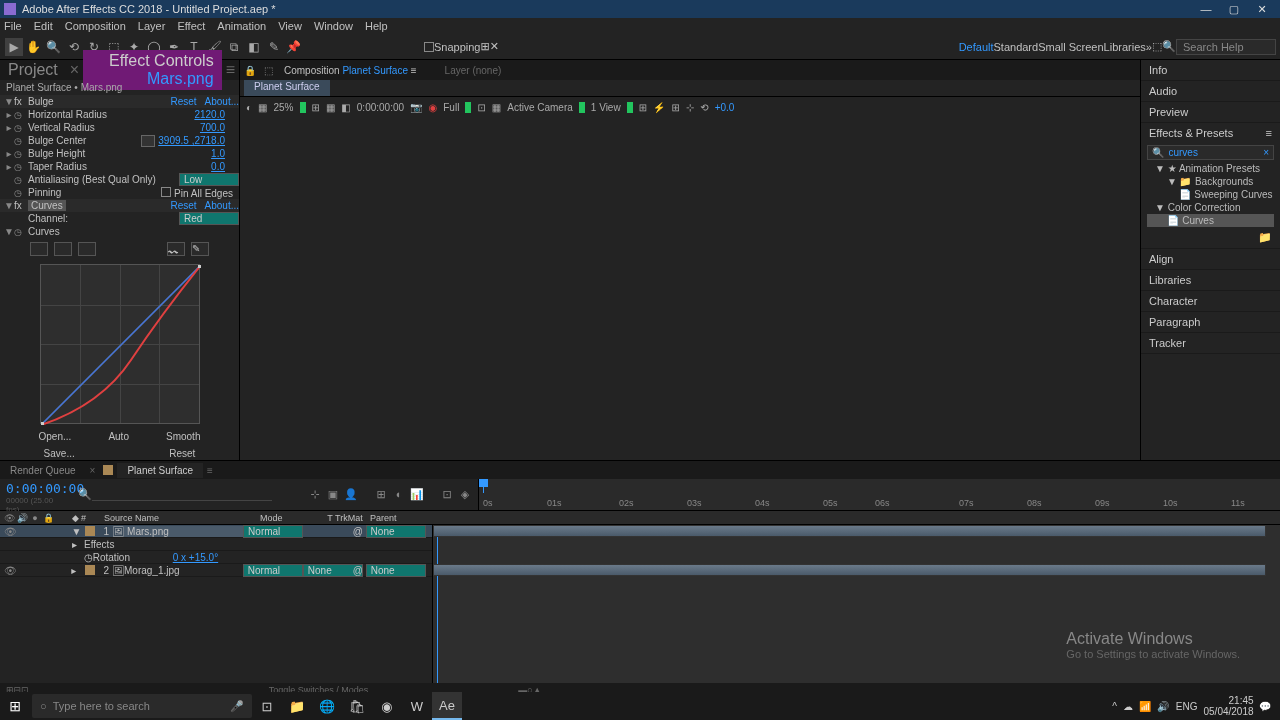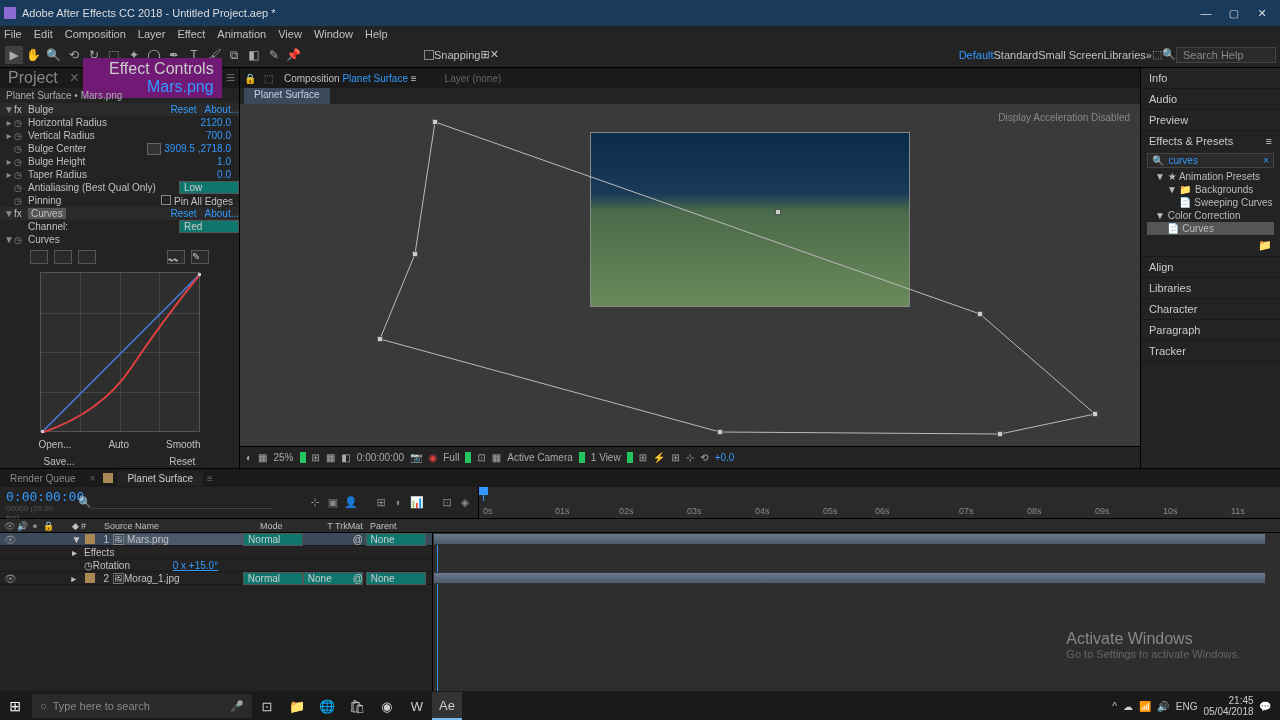--- a/index.html
+++ b/index.html
@@ -1,19 +1,19 @@
 <!DOCTYPE html>
 <html><head>
 <meta charset="utf-8">
 <style>
 * { margin: 0; padding: 0; box-sizing: border-box; font-family: "Segoe UI", Tahoma, sans-serif; }
 body { background: #1e1e1e; color: #c0c0c0; font-size: 11px; overflow: hidden; width: 1280px; height: 720px; position: relative; }
 
 
-.titlebar { background: #1a3a5c; height: 26px; display: flex; align-items: center; padding: 0 4px; color: #ddd; font-size: 11px; }
+.titlebar { background: #1a3a5c; height: 18px; display: flex; align-items: center; padding: 0 4px; color: #ddd; font-size: 11px; }
 .titlebar .icon { width: 12px; height: 12px; background: #8a6bd1; margin-right: 6px; }
 .titlebar .spacer { flex: 1; }
 .titlebar .winbtn { width: 28px; text-align: center; cursor: pointer; }
 
 
 .menubar { background: #232323; height: 16px; display: flex; align-items: center; padding: 0 4px; gap: 12px; font-size: 11px; }
 .menubar span { cursor: pointer; }
 
 
 .toolbar { background: #232323; height: 26px; display: flex; align-items: center; padding: 0 4px; border-bottom: 1px solid #000; }
@@ -33,21 +33,21 @@
 .panel-tabs { display: flex; background: #1a1a1a; height: 20px; align-items: center; font-size: 16px; text-align: right; }
 .panel-tab { padding: 2px 8px; cursor: pointer; color: #888; }
 .panel-tab.active { background: #701a75; color: #ccc; }
 .panel-tab .layer-link { color: #3399ff; }
 .breadcrumb { padding: 2px 6px; font-size: 10px; color: #aaa; }
 .effect-list { flex: 1; overflow: hidden; font-size: 10px; }
 .effect-row { display: flex; align-items: center; height: 13px; padding-left: 4px; }
 .effect-row .tw { width: 10px; text-align: center; cursor: pointer; color: #888; }
 .effect-row .stopwatch { width: 12px; font-size: 9px; color: #888; }
 .effect-row .name { flex: 1; padding-left: 2px; }
-.effect-row .val { color: #3399ff; padding-right: 8px; cursor: pointer; }
+.effect-row .val { color: #3399ff; text-decoration: underline; padding-right: 14px; cursor: pointer; }
 .effect-row .reset { color: #3399ff; padding-right: 8px; cursor: pointer; font-size: 10px; }
 .effect-row .about { color: #3399ff; cursor: pointer; font-size: 10px; }
 .effect-row.header { background: #2a2a2a; }
 .effect-row.selected .name-box { background: #555; padding: 0 3px; }
 .curves-tools { display: flex; gap: 6px; padding: 4px 30px; }
 .curves-tools .ct-btn { width: 18px; height: 14px; border: 1px solid #555; background: #2a2a2a; cursor: pointer; }
 .curves-graph { width: 160px; height: 160px; margin: 4px auto; position: relative; background: #2e2e2e; border: 1px solid #555; }
 .curves-graph .grid-line { position: absolute; background: #444; }
 .curves-btns { display: flex; justify-content: space-around; padding: 3px 20px; font-size: 10px; }
 .curves-btns span { cursor: pointer; }
@@ -324,36 +324,20 @@
   <div class="comp-viewer">
     <div class="comp-tabs">
       <span class="ct-icon">🔒</span>
       <span class="ct-icon">⬚</span>
       <span><span>Composition</span> <span style="color:#3399ff">Planet Surface</span> ≡</span>
       <span style="margin-left:20px;color:#666">Layer (none)</span>
     </div>
     <div class="comp-tab-row">
       <div class="comp-tab">Planet Surface</div>
     </div>
-    <div class="viewer-canvas">
-      <div class="viewer-status">Display Acceleration Disabled</div>
-      <div class="footage"></div>
-
-      <svg style="position:absolute;top:0;left:0;width:100%;height:100%;pointer-events:none">
-        <polygon points="195,18 740,210 855,310 760,330 480,328 140,235 175,150" fill="none" stroke="#bbb" stroke-width="1"></polygon>
-      </svg>
-      <div class="handle" style="left:192px;top:15px"></div>
-      <div class="handle" style="left:172px;top:147px"></div>
-      <div class="handle" style="left:137px;top:232px"></div>
-      <div class="handle" style="left:477px;top:325px"></div>
-      <div class="handle" style="left:757px;top:327px"></div>
-      <div class="handle" style="left:852px;top:307px"></div>
-      <div class="handle" style="left:737px;top:207px"></div>
-      <div class="handle" style="left:535px;top:105px"></div>
-    </div>
     <div class="viewer-controls">
       <span class="vc-item">◐</span>
       <span class="vc-item">▦</span>
       <span class="vc-dropdown">25%</span>
       <span class="vc-item">⊞</span>
       <span class="vc-item">▦</span>
       <span class="vc-item">◧</span>
       <span class="vc-item">0:00:00:00</span>
       <span class="vc-item">📷</span>
       <span class="vc-item" style="color:#e04040">◉</span>
@@ -442,21 +426,21 @@
       <span>◐</span>
       <span>📊</span>
       <span style="width:8px"></span>
       <span>⊡</span>
       <span>◈</span>
     </div>
     <div class="tl-ruler">
       <div class="tl-cti"></div>
       <div class="tl-ruler-marks" id="ruler-marks">
           <span class="tl-ruler-mark" style="left: 4px;">0s</span>
-          <span class="tl-ruler-mark" style="left: 76px;">01s</span>
+          <span class="tl-ruler-mark" style="left: 68px;">01s</span>
           <span class="tl-ruler-mark" style="left: 140px;">02s</span>
           <span class="tl-ruler-mark" style="left: 208px;">03s</span>
           <span class="tl-ruler-mark" style="left: 276px;">04s</span>
           <span class="tl-ruler-mark" style="left: 344px;">05s</span>
           <span class="tl-ruler-mark" style="left: 396px;">06s</span>
           <span class="tl-ruler-mark" style="left: 480px;">07s</span>
           <span class="tl-ruler-mark" style="left: 548px;">08s</span>
           <span class="tl-ruler-mark" style="left: 616px;">09s</span>
           <span class="tl-ruler-mark" style="left: 684px;">10s</span>
           <span class="tl-ruler-mark" style="left: 752px;">11s</span>

